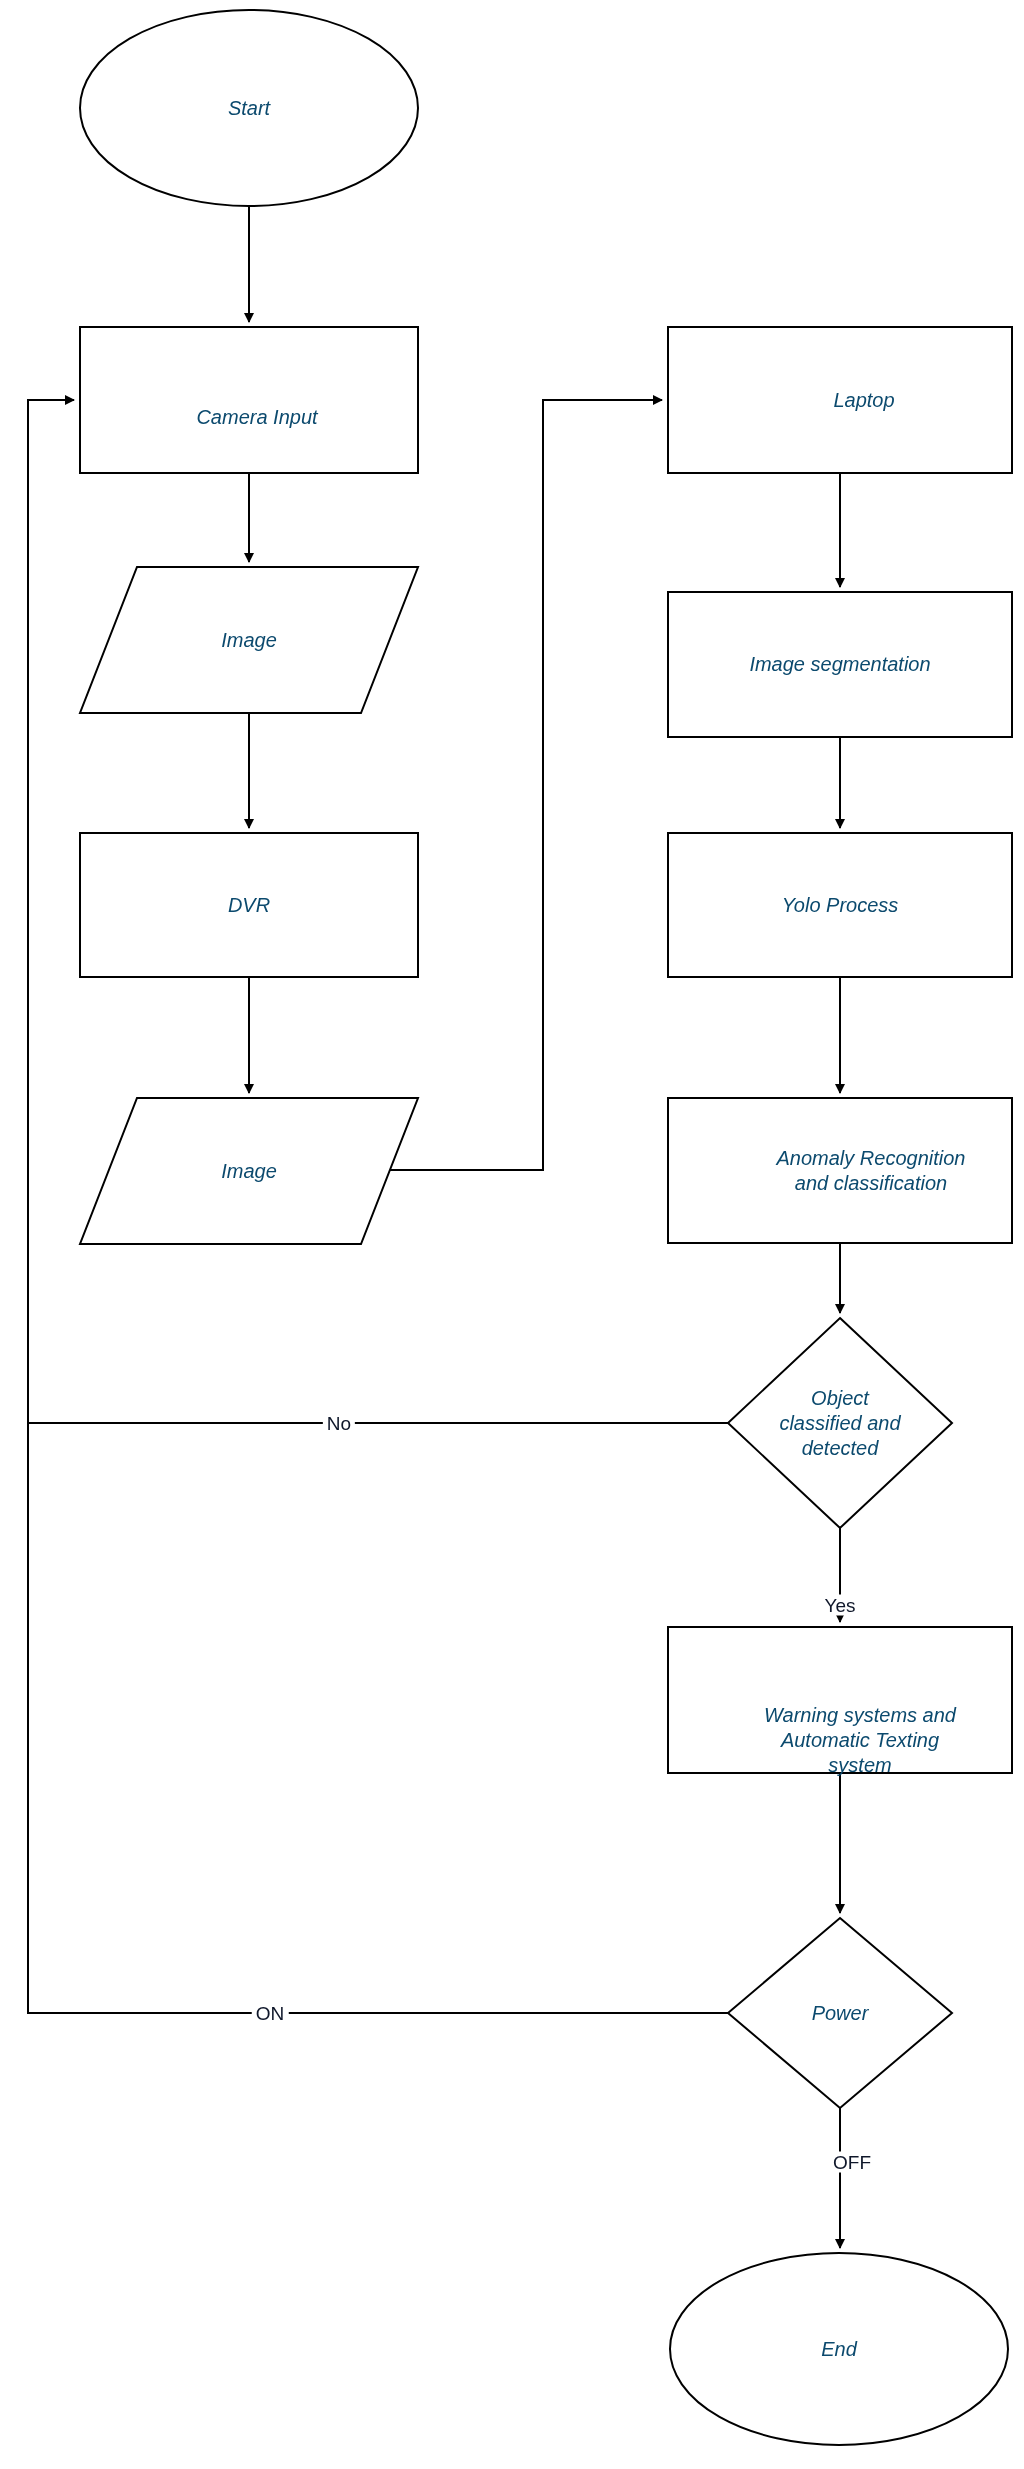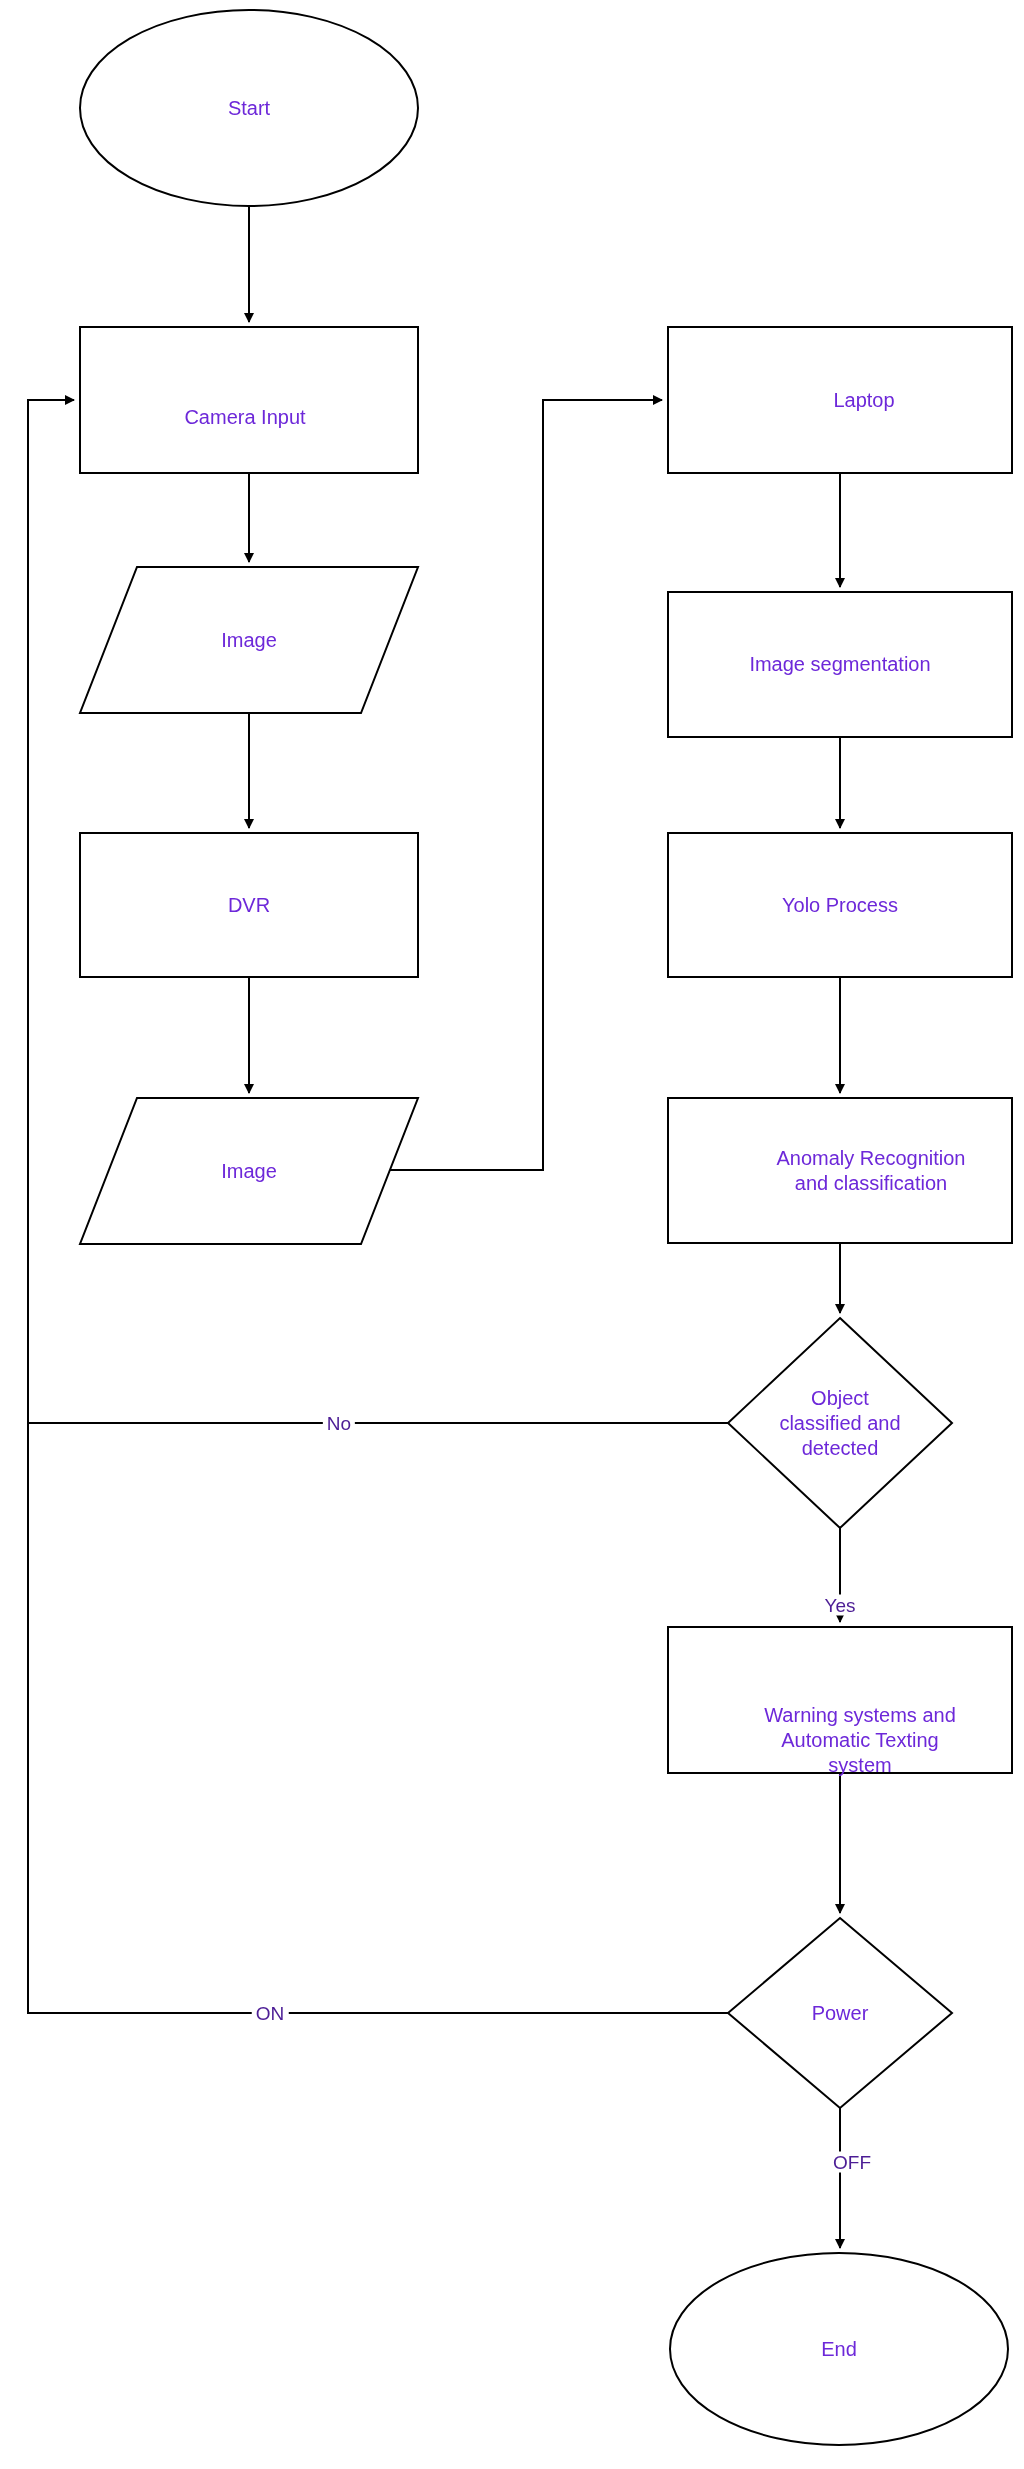--- a/index.html
+++ b/index.html
@@ -30,33 +30,34 @@
     stroke: #000000;
     stroke-width: 2;
   }
   .label {
     position: absolute;
     display: flex;
     flex-direction: column;
     align-items: center;
     justify-content: center;
     text-align: center;
-    color: #6d28d9;
+    color: #0c4a6e;
     font-size: 20px;
     line-height: 25px;
+    font-style: italic;
   }
   .label .ln {
     white-space: nowrap;
   }
   .edge-label {
     position: absolute;
     transform: translate(-50%, -50%);
     background: #ffffff;
     padding: 0 4px;
-    color: #4c1d95;
+    color: #0f172a;
     font-size: 19px;
     line-height: 21px;
     white-space: nowrap;
   }
 </style>
 </head>
 <body>
 
 <div class="canvas">
 
@@ -92,21 +93,21 @@
     <rect class="shape" x="668" y="833" width="344" height="144"></rect>
     <rect class="shape" x="668" y="1098" width="344" height="145"></rect>
     <polygon class="shape" points="840,1318 952,1423 840,1528 728,1423"></polygon>
     <rect class="shape" x="668" y="1627" width="344" height="146"></rect>
     <polygon class="shape" points="840,1918 952,2013 840,2108 728,2013"></polygon>
     <ellipse class="shape" cx="839" cy="2349" rx="169" ry="96"></ellipse>
   </svg>
 
   <div class="label" style="left:80px; top:10px; width:338px; height:197px;">Start</div>
 
-  <div class="label" style="left:76px; top:327px; width:338px; height:180px;">Camera Input</div>
+  <div class="label" style="left:88px; top:327px; width:338px; height:180px;">Camera Input</div>
 
   <div class="label" style="left:80px; top:567px; width:338px; height:146px;">Image</div>
 
   <div class="label" style="left:80px; top:833px; width:338px; height:144px;border-radius:12px;">DVR</div>
 
   <div class="label" style="left:80px; top:1098px; width:338px; height:146px;">Image</div>
 
   <div class="label" style="left:668px; top:327px; width:344px; height:146px;padding-left:24px;">Laptop</div>
 
   <div class="label" style="left:668px; top:592px; width:344px; height:145px;">Image segmentation</div>

